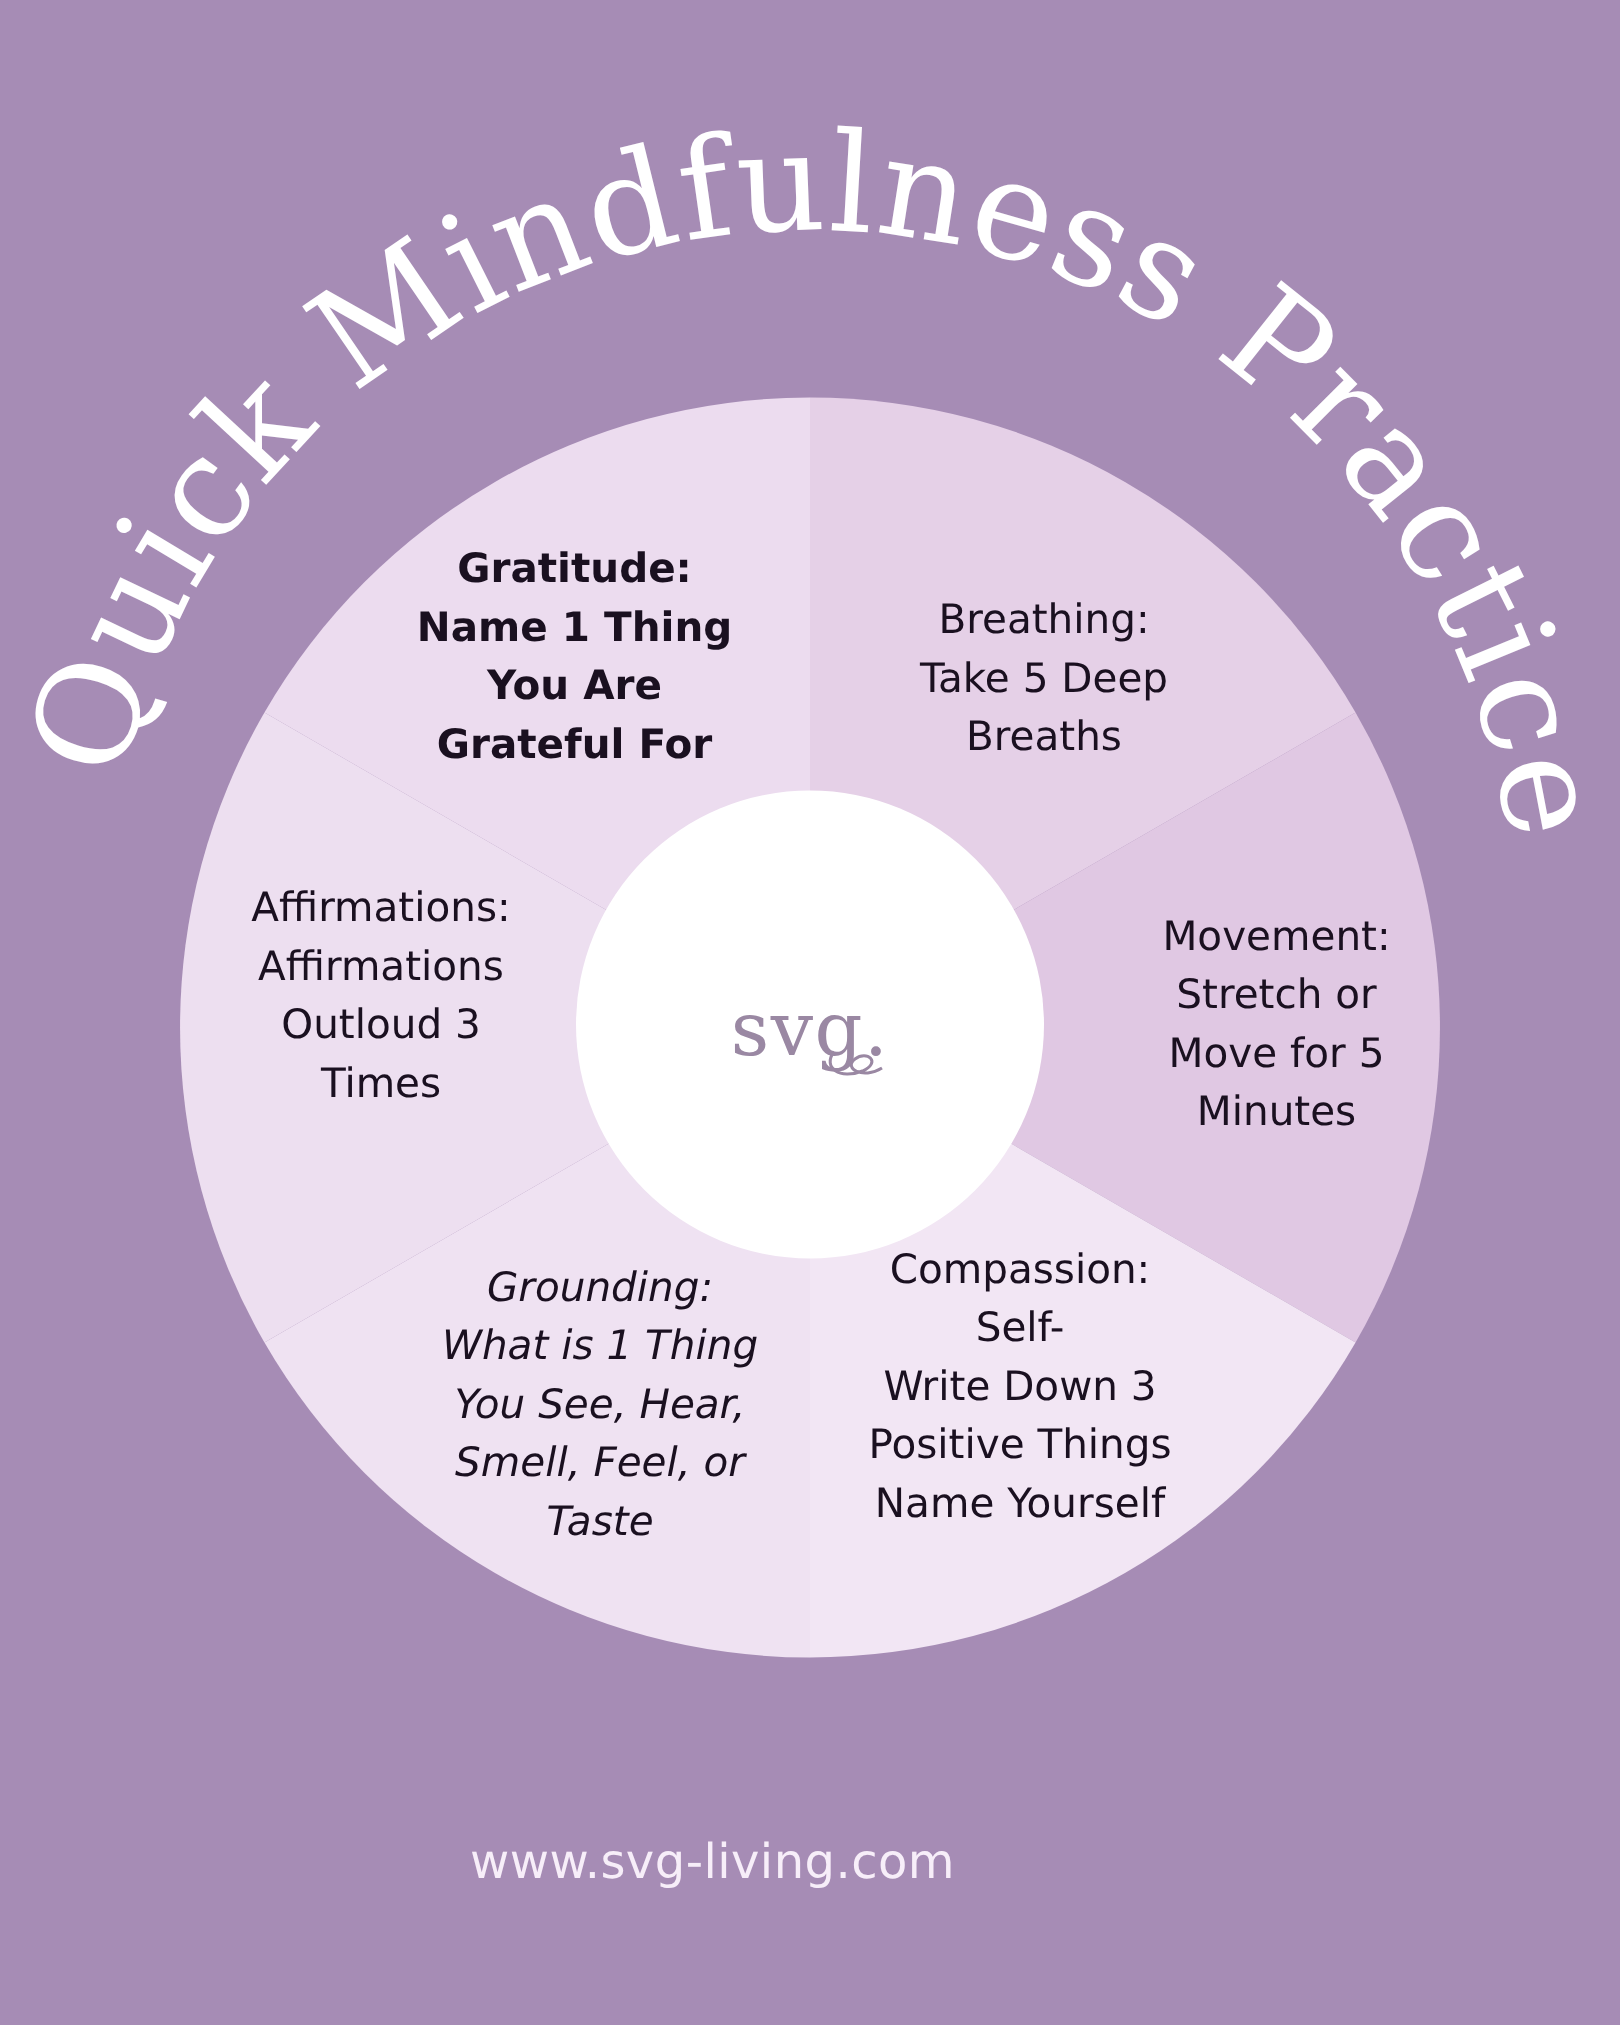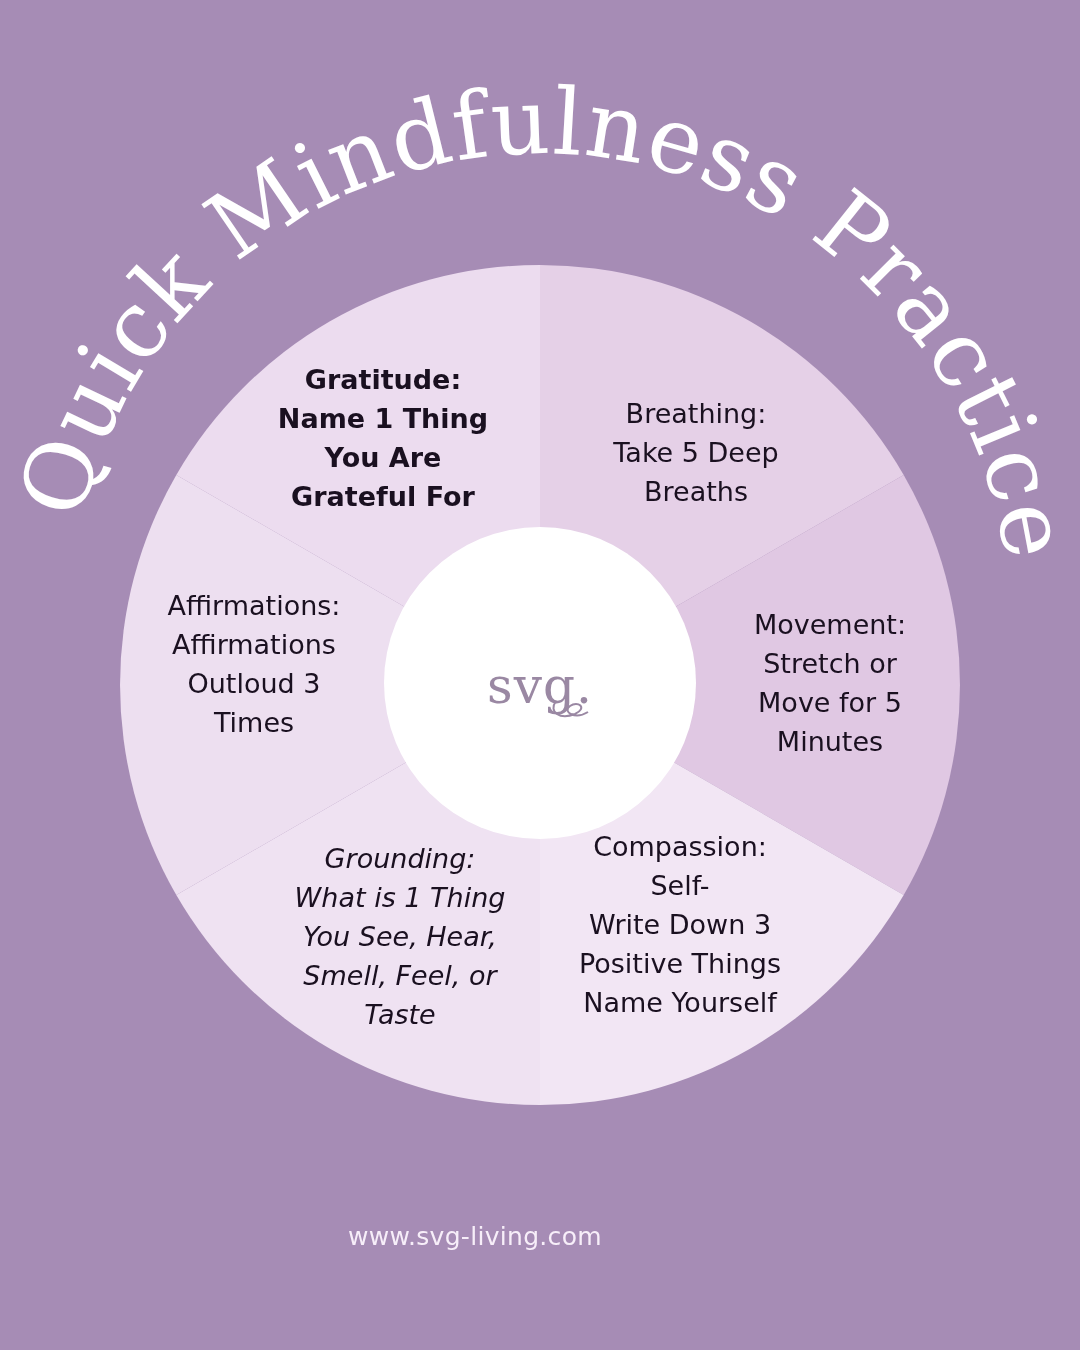--- a/index.html
+++ b/index.html
@@ -20,21 +20,21 @@
     transform: translate(-50%, 0);
     white-space: nowrap;
   }
   .seg-label span { display: block; }
   .footer-url {
     position: absolute;
     left: 0; width: 950px; top: 1222px;
     text-align: center;
     color: #f7eef9;
     font-family: "DejaVu Sans", sans-serif;
-    font-size: 25px;
+    font-size: 32px;
     letter-spacing: 0.3px;
   }
 </style>
 </head>
 <body>
 
 <svg id="canvas" viewBox="0 0 1080 1350" xmlns="http://www.w3.org/2000/svg">
   <defs>
     <path id="titleArc" d="M 75 555 A 470 470 0 0 1 1005 555" fill="none"></path>
   </defs>
@@ -69,21 +69,21 @@
   <span>You Are</span>
   <span>Grateful For</span>
 </div>
 
 <div class="seg-label" style="left:696px; top:394px;">
   <span>Breathing:</span>
   <span>Take 5 Deep</span>
   <span>Breaths</span>
 </div>
 
-<div class="seg-label" style="left:830px; top:605px;">
+<div class="seg-label" style="left:851px; top:605px;">
   <span>Movement:</span>
   <span>Stretch or</span>
   <span>Move for 5</span>
   <span>Minutes</span>
 </div>
 
 <div class="seg-label" style="left:680px; top:827px;">
   <span>Compassion:</span>
   <span>Self-</span>
   <span>Write Down 3</span>

